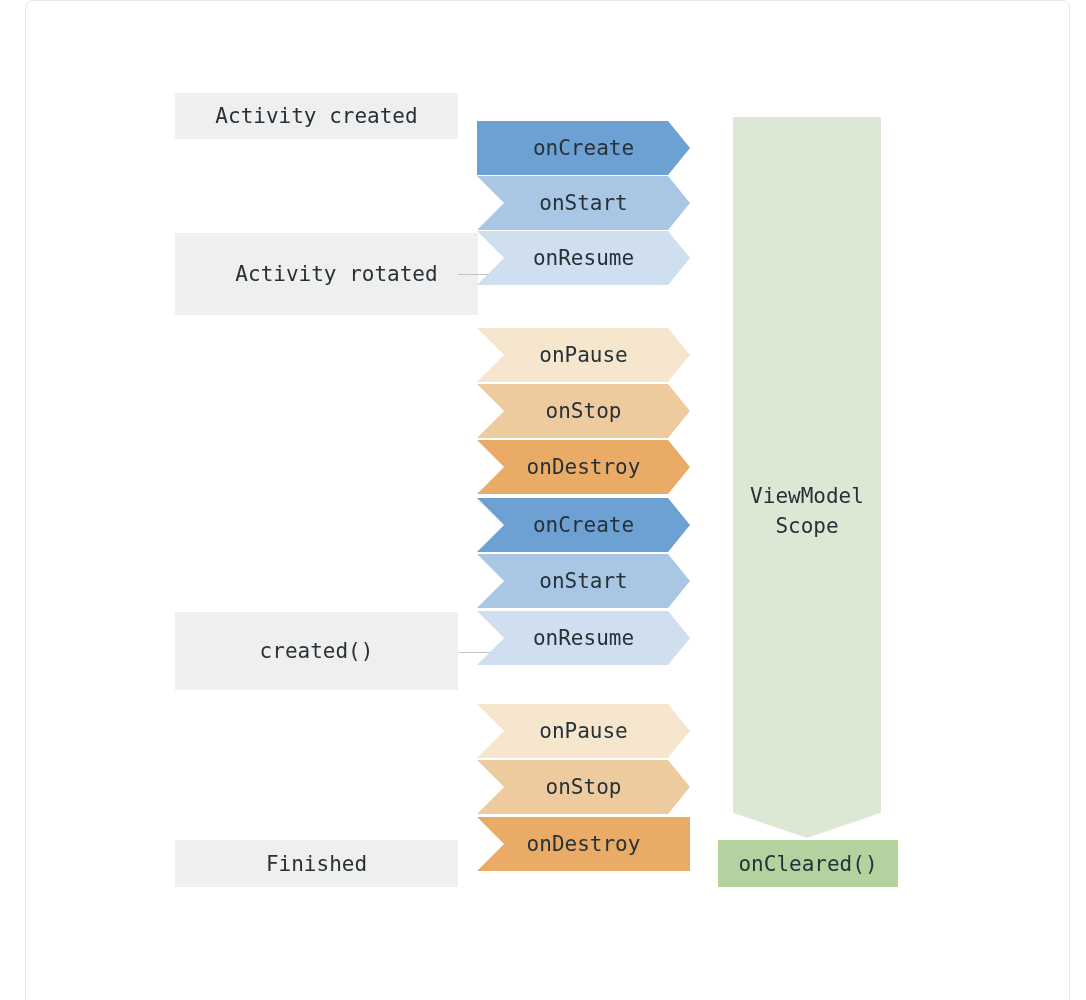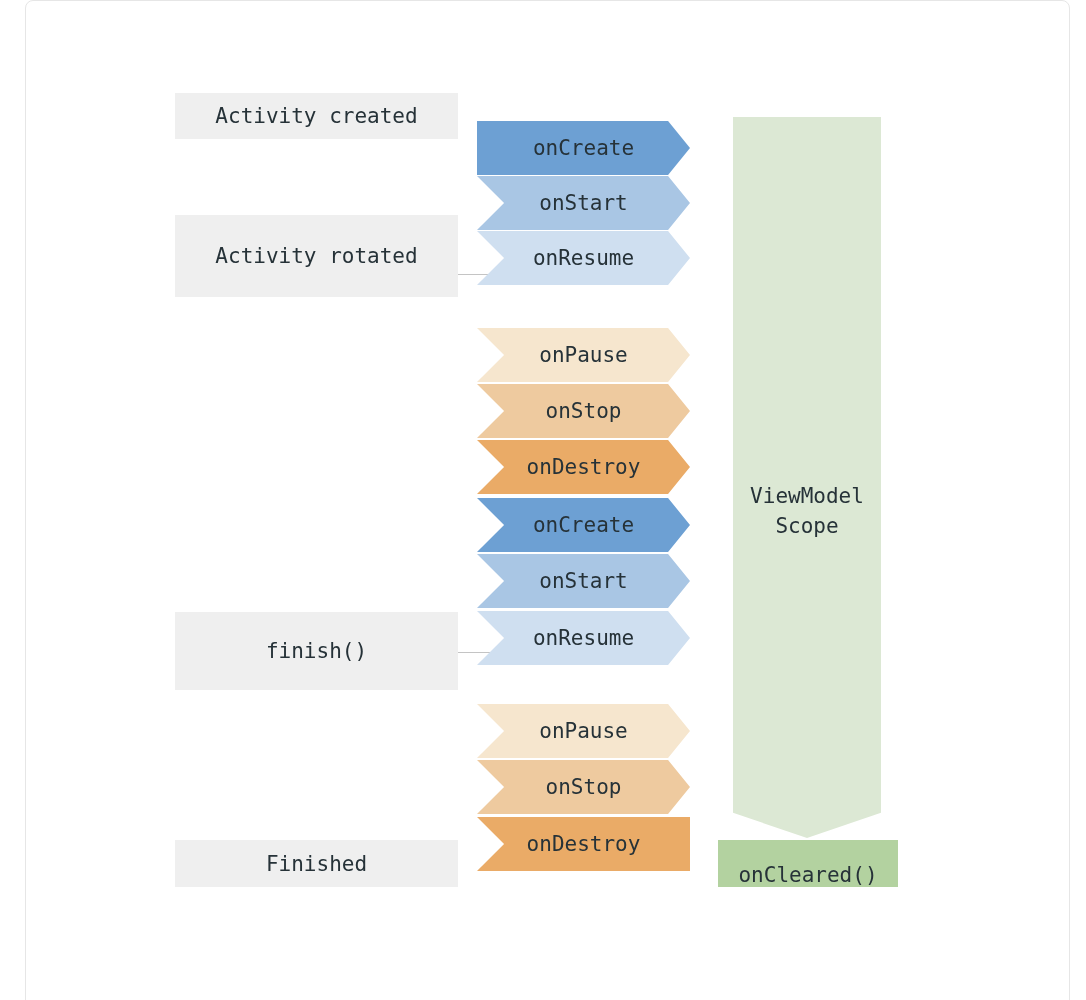--- a/index.html
+++ b/index.html
@@ -76,34 +76,34 @@
     margin-top: 9px;
   }
   .cleared-box {
     position: absolute;
     left: 718px;
     top: 840px;
     width: 180px;
     height: 47px;
     background: var(--cleared-fill, #b3d2a0);
     display: flex;
-    align-items: flex-end;
+    align-items: center;
     justify-content: center;
     font-size: 21px;
     white-space: pre;
   }
 </style>
 </head>
 <body>
 
 <div class="card"></div>
 
 <div class="state-label" style="top:93px;  height:46px;"><span>Activity created</span></div>
-<div class="state-label" style="top:215px; height:82px;"><span>Activity rotated</span></div>
-<div class="state-label" style="top:612px; height:78px;"><span>finish()</span></div>
+<div class="state-label" style="top:233px; height:82px;padding-left:20px;"><span>Activity rotated</span></div>
+<div class="state-label" style="top:612px; height:78px;"><span>created()</span></div>
 <div class="state-label" style="top:840px; height:47px;text-align:right;"><span>Finished</span></div>
 
 <div class="connector" style="left:458px; top:274px; width:165px;"></div>
 <div class="connector" style="left:458px; top:652px; width:167px;"></div>
 
 <div id="chevrons">
     <div class="chevron" style="top: 93px; background: rgb(109, 160, 211); clip-path: polygon(0% 0%, 89.7% 0%, 100% 50%, 89.7% 100%, 0% 100%);"><span>onCreate</span></div>
     <div class="chevron" style="top: 148px; background: rgb(169, 198, 228); clip-path: polygon(0% 0%, 89.7% 0%, 100% 50%, 89.7% 100%, 0% 100%, 12.7% 50%);"><span>onStart</span></div>
     <div class="chevron" style="top: 203px; background: rgb(207, 223, 240); clip-path: polygon(0% 0%, 89.7% 0%, 100% 50%, 89.7% 100%, 0% 100%, 12.7% 50%);"><span>onResume</span></div>
     <div class="chevron" style="top: 300px; background: rgb(246, 230, 206); clip-path: polygon(0% 0%, 89.7% 0%, 100% 50%, 89.7% 100%, 0% 100%, 12.7% 50%);"><span>onPause</span></div>

